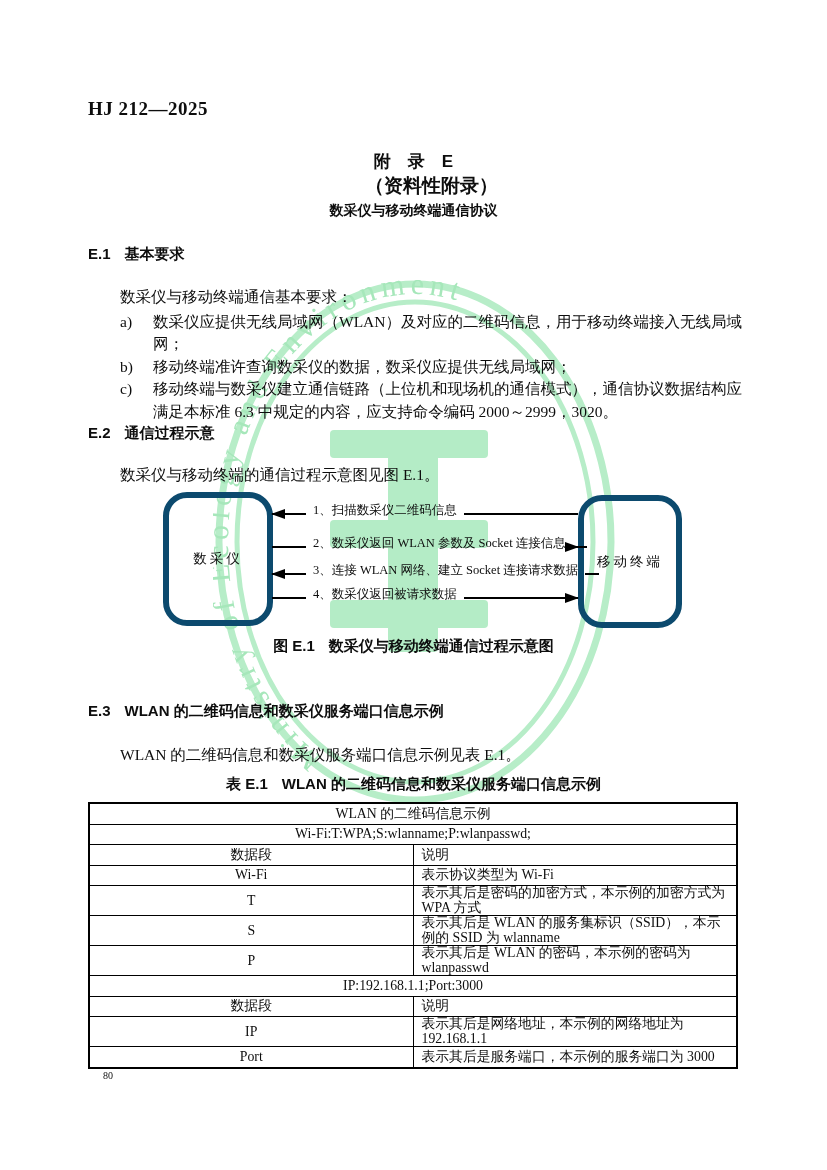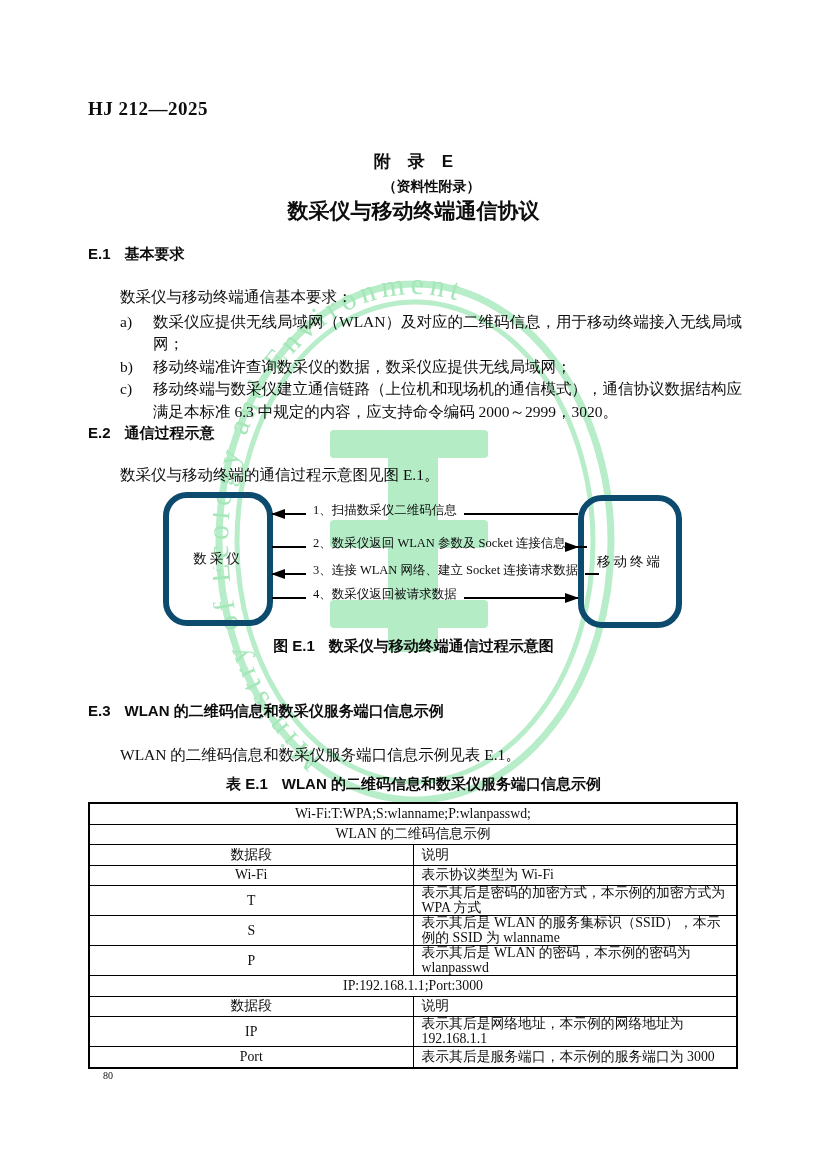--- a/index.html
+++ b/index.html
@@ -13,22 +13,22 @@
   
   .doc-header{
     position:absolute;left:88px;top:98px;
     font-size:19px;font-weight:bold;letter-spacing:.5px;z-index:2;
   }
   .page-number{position:absolute;left:103px;top:1070px;font-size:10px;z-index:2;}
   
   .title-block{position:absolute;left:0;right:0;top:150px;text-align:center;z-index:2;
     font-family:"Liberation Sans","DejaVu Sans",sans-serif;font-weight:bold;}
   .title-line1{font-size:17px;line-height:24px;}
-  .title-line2{font-size:14px;line-height:24px;margin-left:36px;}
-  .title-line3{font-size:21px;line-height:25px;}
+  .title-line2{font-size:19px;line-height:24px;margin-left:36px;}
+  .title-line3{font-size:14px;line-height:25px;}
   
   .h2{
     position:absolute;left:88px;z-index:2;
     font-family:"Liberation Sans","DejaVu Sans",sans-serif;
     font-weight:bold;font-size:15px;white-space:nowrap;
   }
   .h2 .h2-num{margin-right:14px;}
   #h-e1{top:245px;}
   #h-e2{top:424px;}
   #h-e3{top:702px;}
@@ -166,24 +166,24 @@
   <div class="h2" id="h-e3">
     <span class="h2-num">E.3</span><span>WLAN 的二维码信息和数采仪服务端口信息示例</span>
   </div>
   <div class="para" id="p-e3">WLAN 的二维码信息和数采仪服务端口信息示例见表 E.1。</div>
   <div class="tbl-caption">
     <span class="cap-num">表 E.1</span><span>WLAN 的二维码信息和数采仪服务端口信息示例</span>
   </div>
   <table class="proto-table">
     <tbody id="table-body">
         <tr>
+          <td colspan="2" class="span-cell">WLAN 的二维码信息示例</td>
+        </tr>
+        <tr>
           <td colspan="2" class="span-cell">Wi-Fi:T:WPA;S:wlanname;P:wlanpasswd;</td>
-        </tr>
-        <tr>
-          <td colspan="2" class="span-cell">WLAN 的二维码信息示例</td>
         </tr>
         <tr>
           <td class="field-cell">数据段</td>
           <td class="desc-cell">说明</td>
         </tr>
         <tr>
           <td class="field-cell">Wi-Fi</td>
           <td class="desc-cell">表示协议类型为 Wi-Fi</td>
         </tr>
         <tr>

